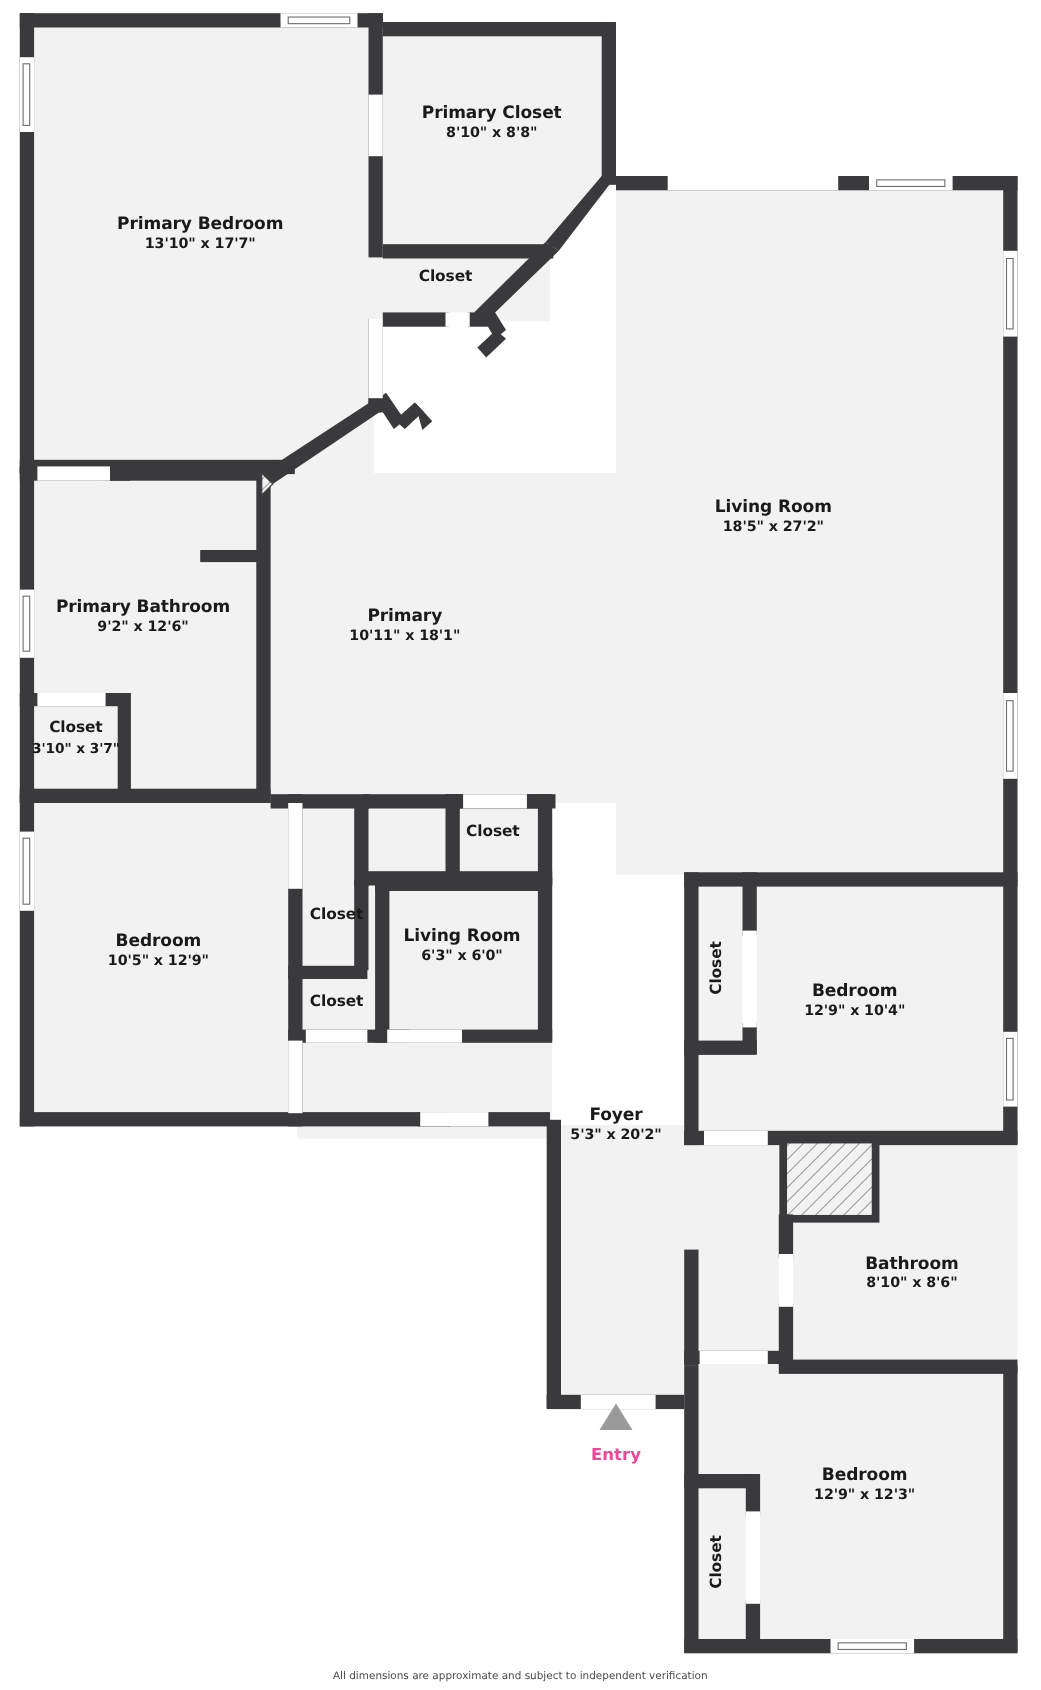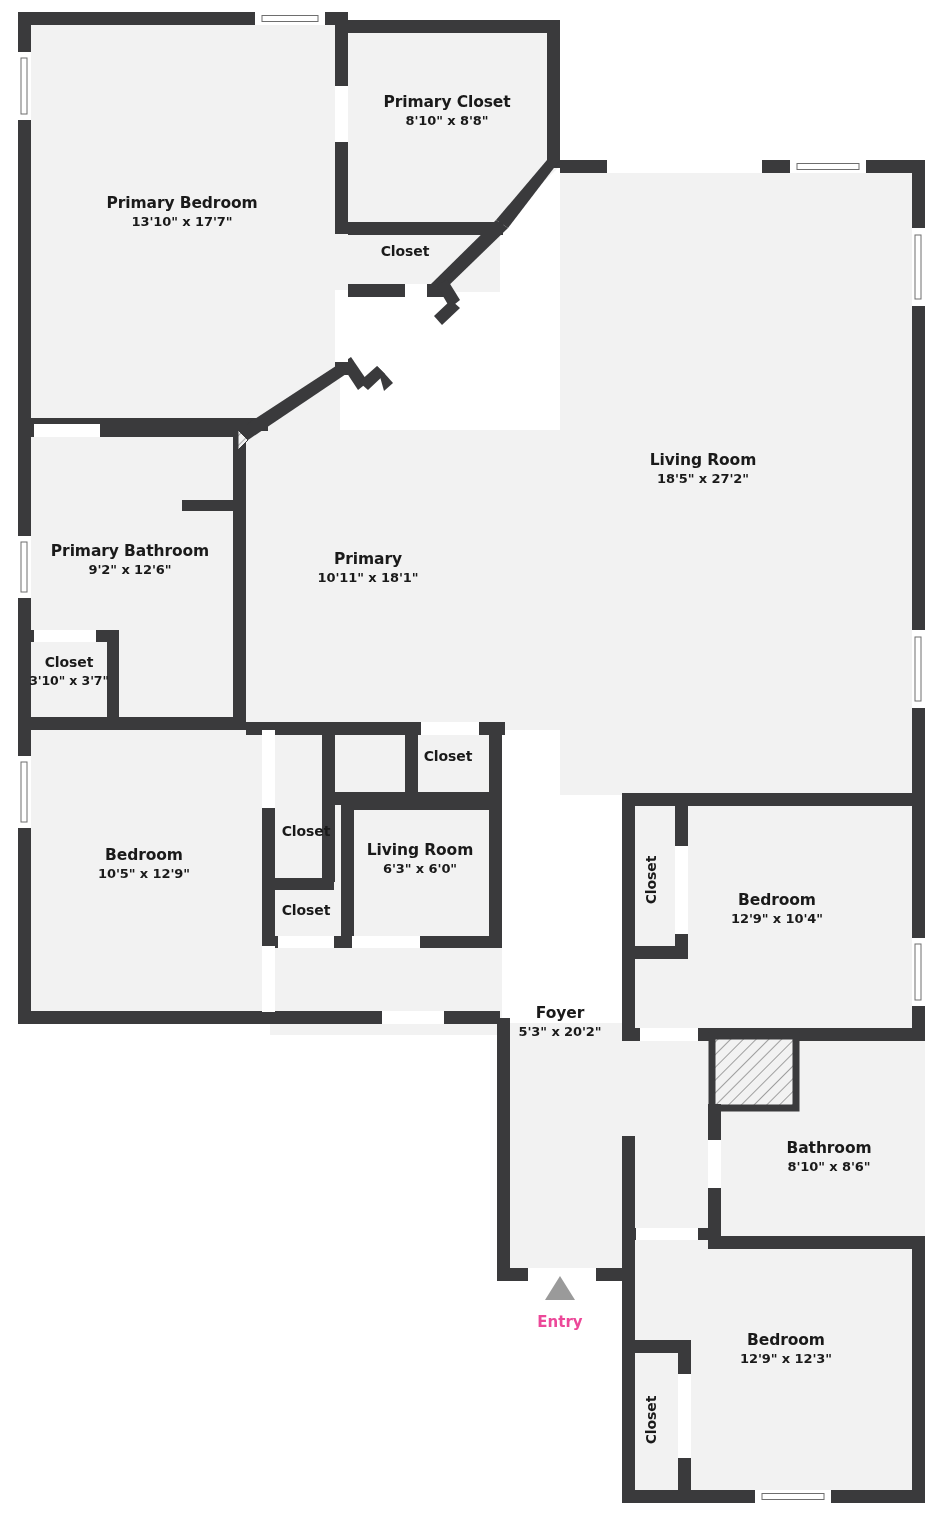--- a/index.html
+++ b/index.html
@@ -379,14 +379,15 @@
     <div class="room-name">Bedroom</div>
     <div class="room-dims">12'9" x 12'3"</div>
   </div>
 
   <div class="room-label vertical small" style="left:652px; top:1420px;">
     <div class="room-name">Closet</div>
   </div>
 
   <div class="entry-label" style="left:560px; top:1313px;">Entry</div>
 
+  <div id="footer-note">All dimensions are approximate and subject to independent verification</div>
 
 </div>
 
 </body></html>

